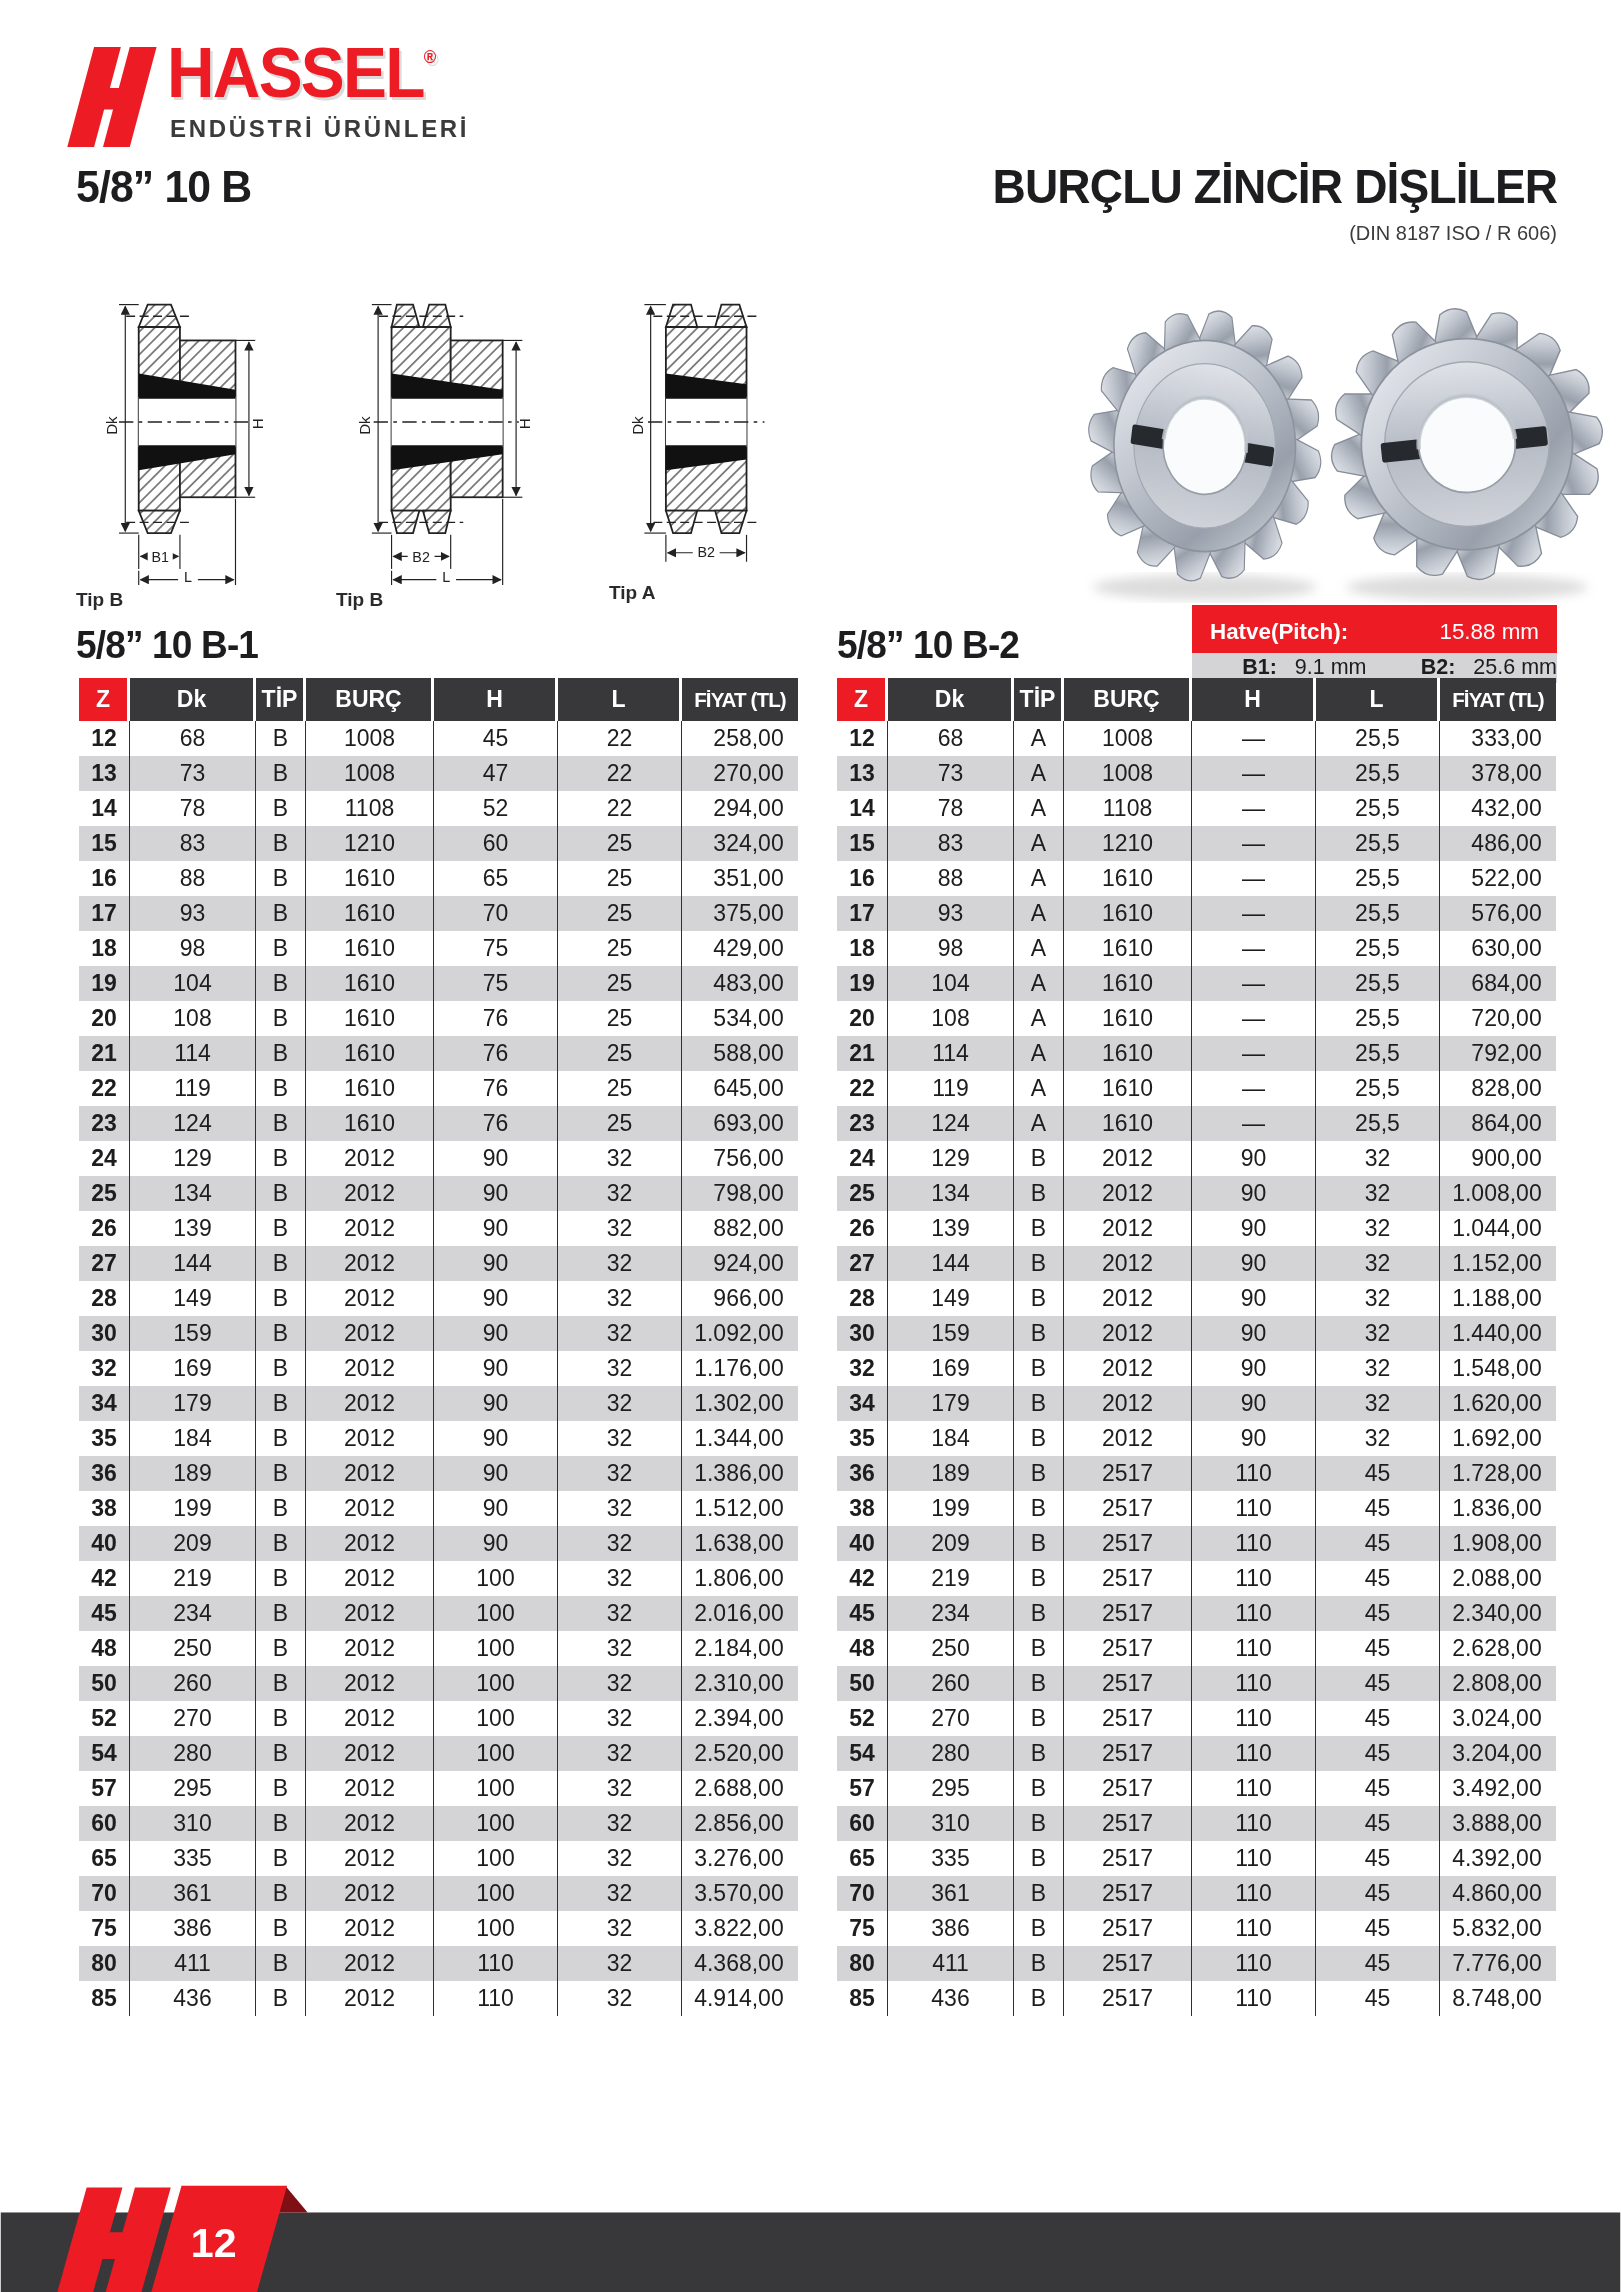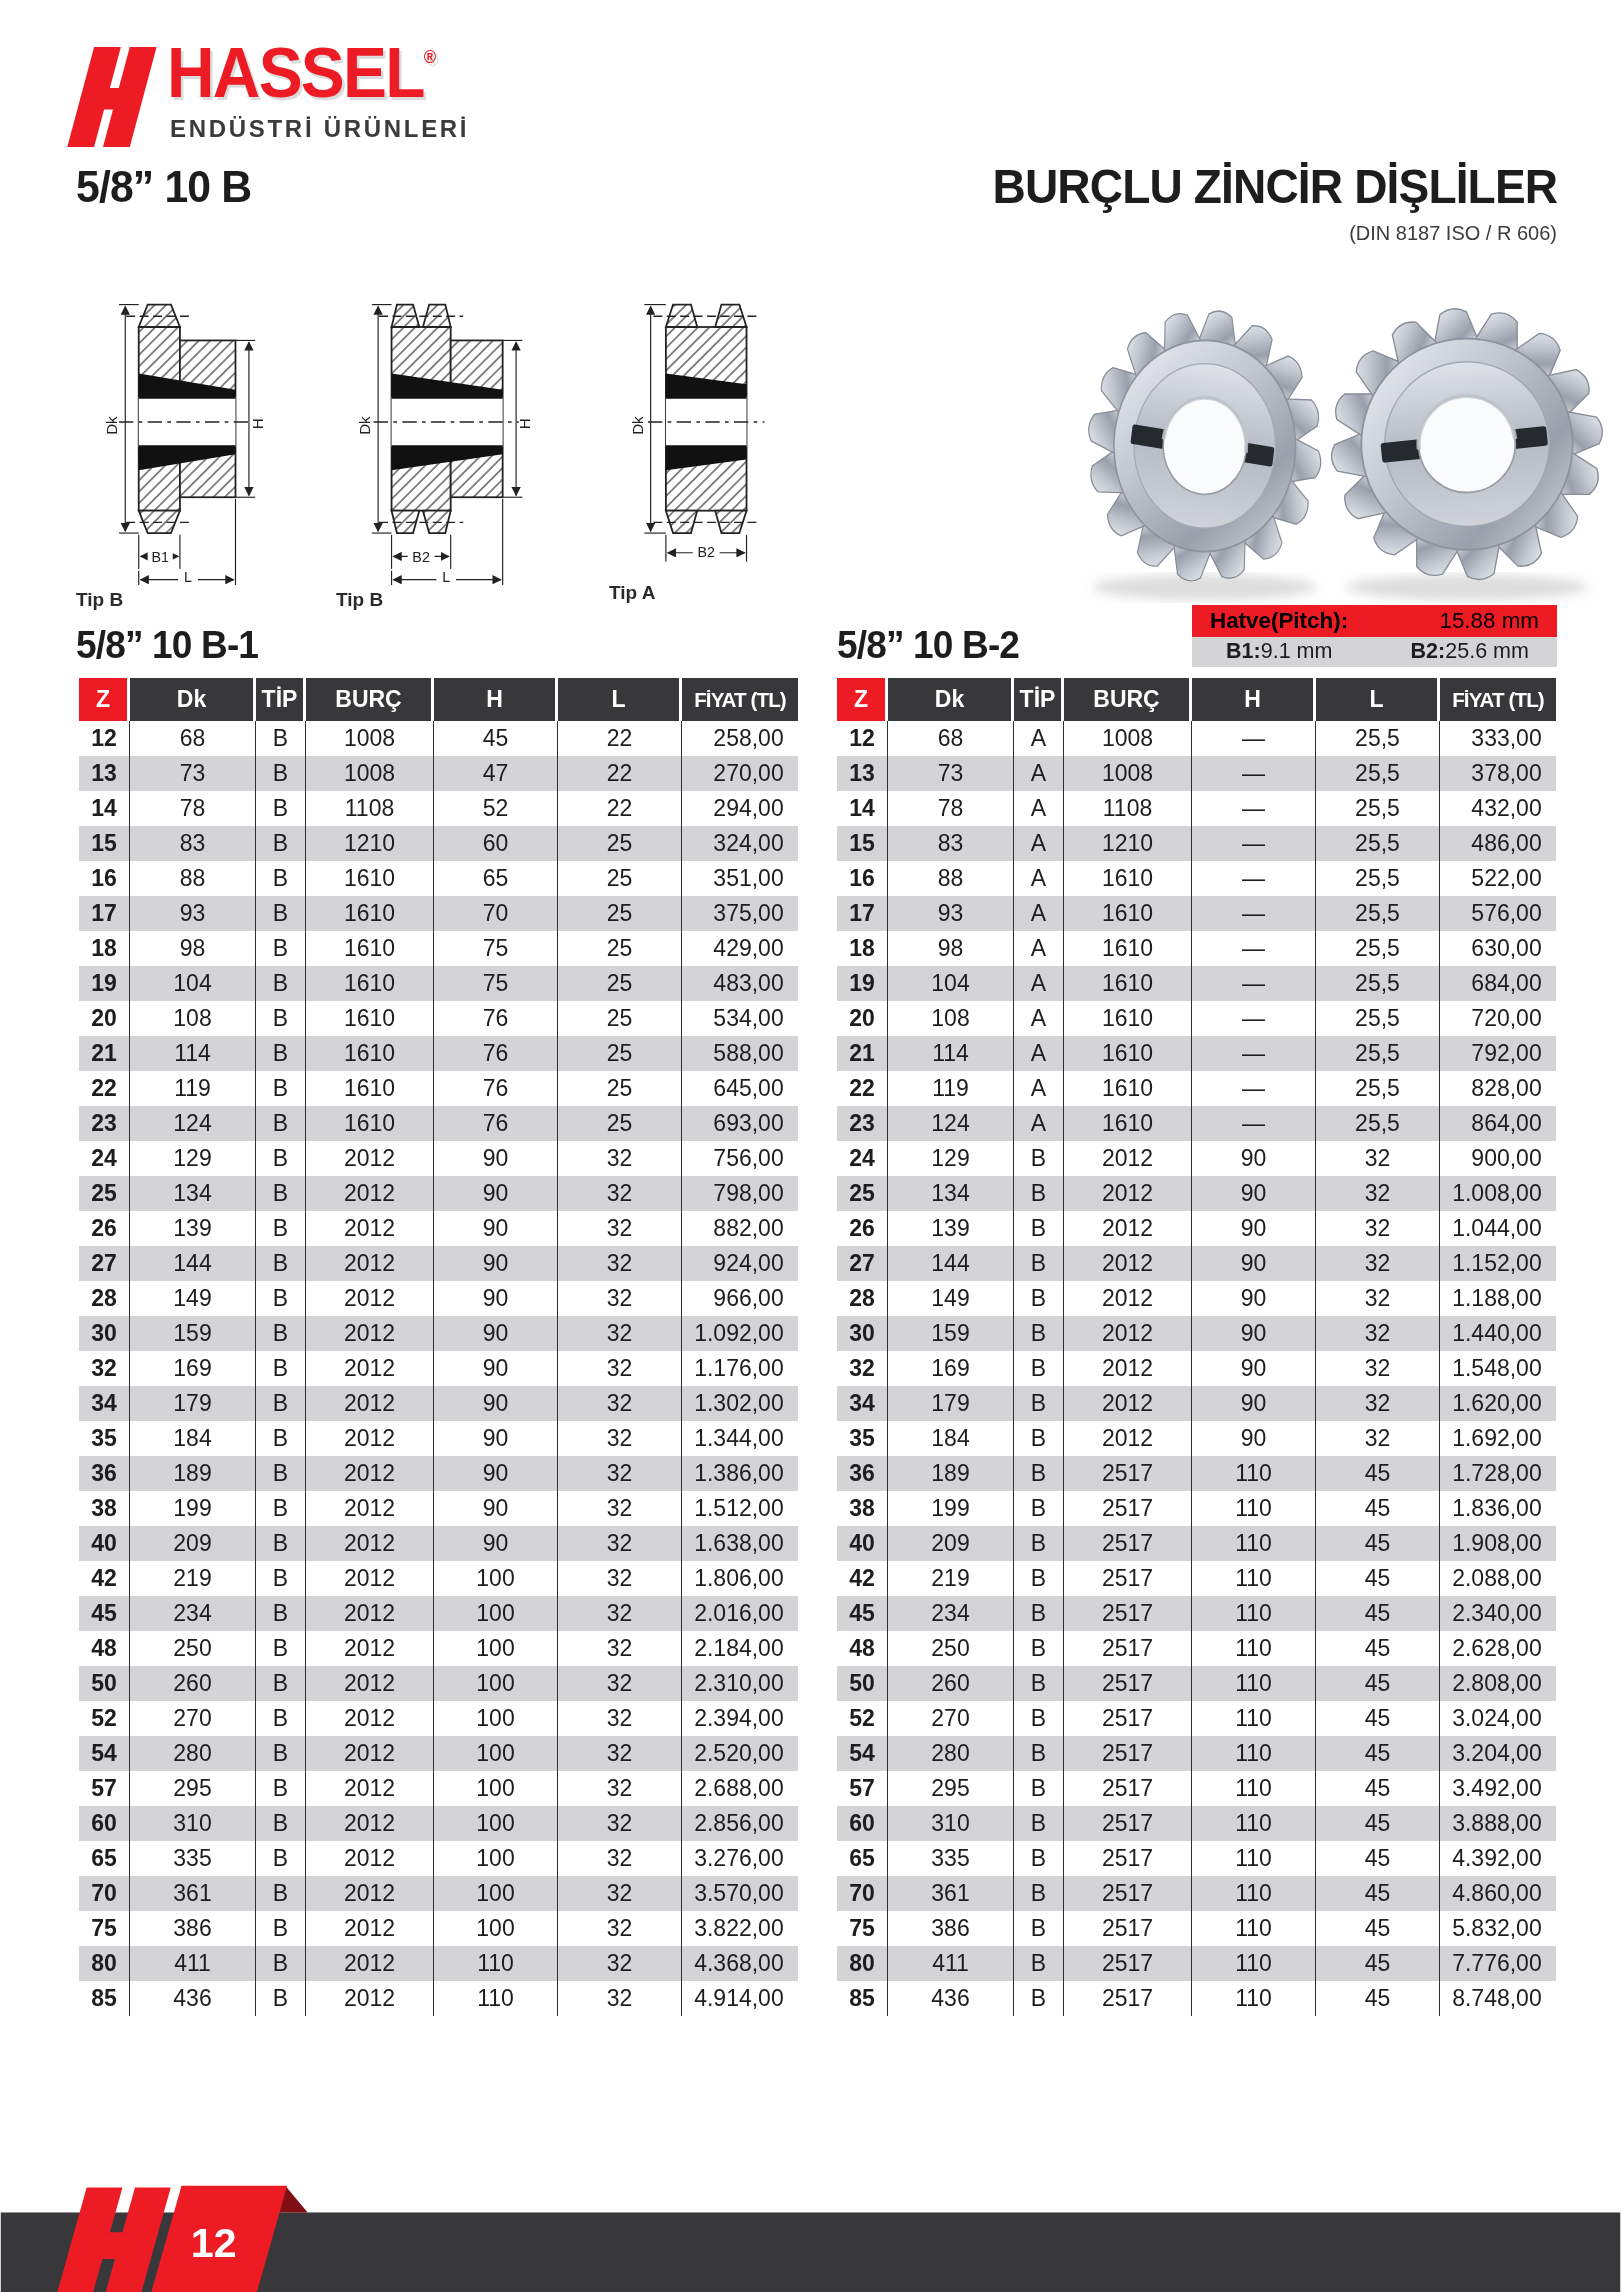--- a/index.html
+++ b/index.html
@@ -26,26 +26,26 @@
   
   .drawing{position:absolute;top:291px;width:224px;height:296px;}
   .tip-label{position:absolute;top:589px;width:224px;text-align:left;
              font-size:19px;font-weight:800;color:#2a2a2c;}
 
   
   .photos{position:absolute;left:1057px;top:292px;}
 
   
   .pitch-box{position:absolute;left:1192px;top:605px;width:365px;}
-  .pitch-red{height:32px;background:#ed1b24;color:#000000;display:flex;align-items:center;
-             justify-content:space-between;padding:0 18px;font-size:22.4px;}
+  .pitch-red{height:32px;background:#ed1b24;color:#ffffff;display:flex;align-items:flex-end;
+             justify-content:space-between;padding:8px 18px;font-size:22.4px;}
   .pitch-red .lbl{font-weight:800;}
   .pitch-gray{display:flex;margin-top:0;height:29.6px;}
-  .pitch-cell{flex:1;background:#d4d4d6;display:flex;align-items:center;justify-content:center;
-              font-size:21.5px;color:#1d1d1f;gap:0;}
+  .pitch-cell{flex:1;background:#d4d4d6;display:flex;align-items:center;justify-content:flex-end;
+              font-size:21.5px;color:#1d1d1f;gap:18px;}
   .pitch-cell + .pitch-cell{margin-left:0;padding-left:16px;}
   .pitch-cell .lbl{font-weight:800;}
 
   
   .sec-title{position:absolute;top:623px;font-size:39px;font-weight:800;letter-spacing:-0.9px;
              transform:scaleX(0.95);transform-origin:left;}
   .sec-1{left:76px;} .sec-2{left:837px;}
 
   
   .ptable{position:absolute;top:678px;width:719px;}

